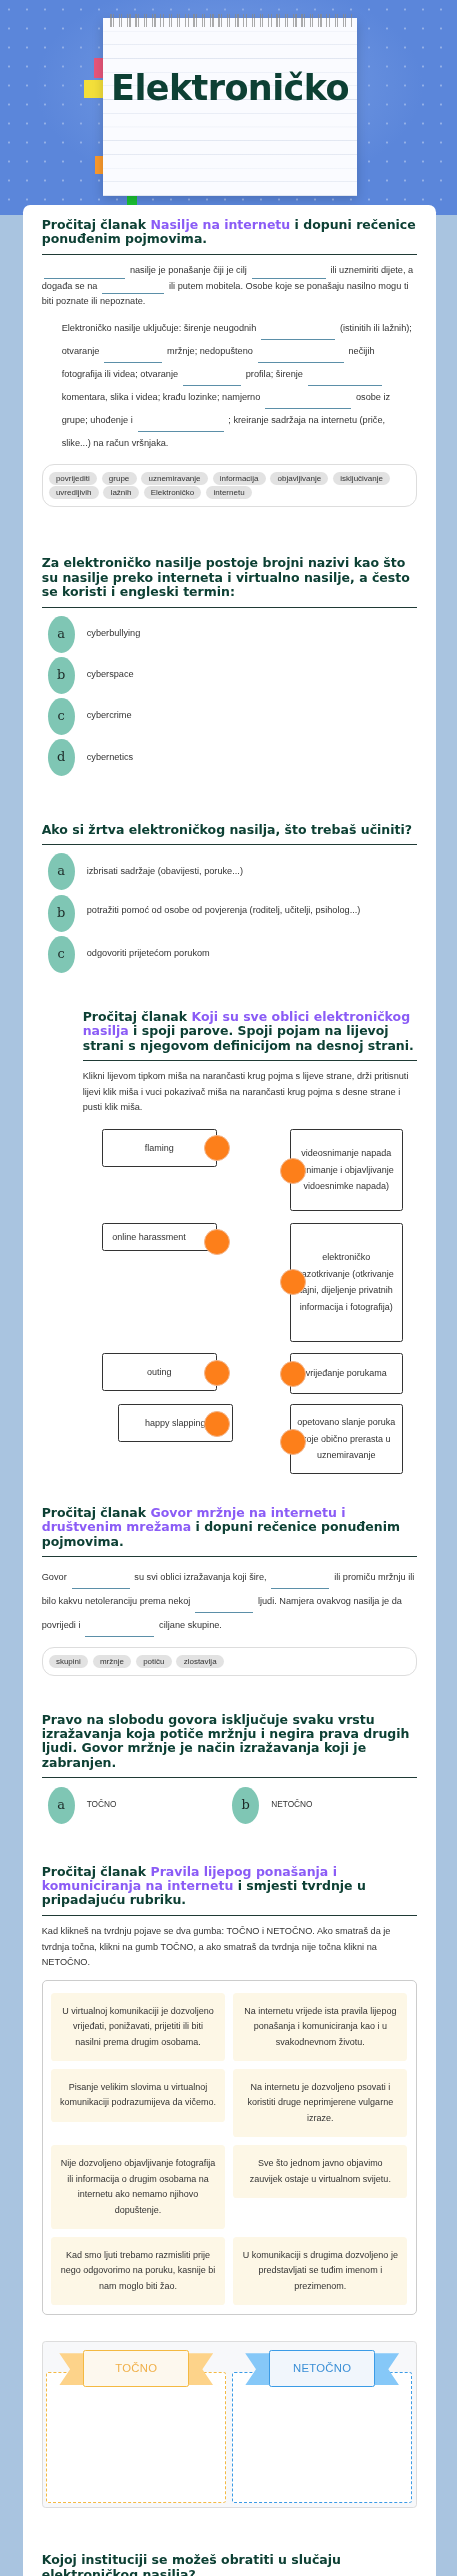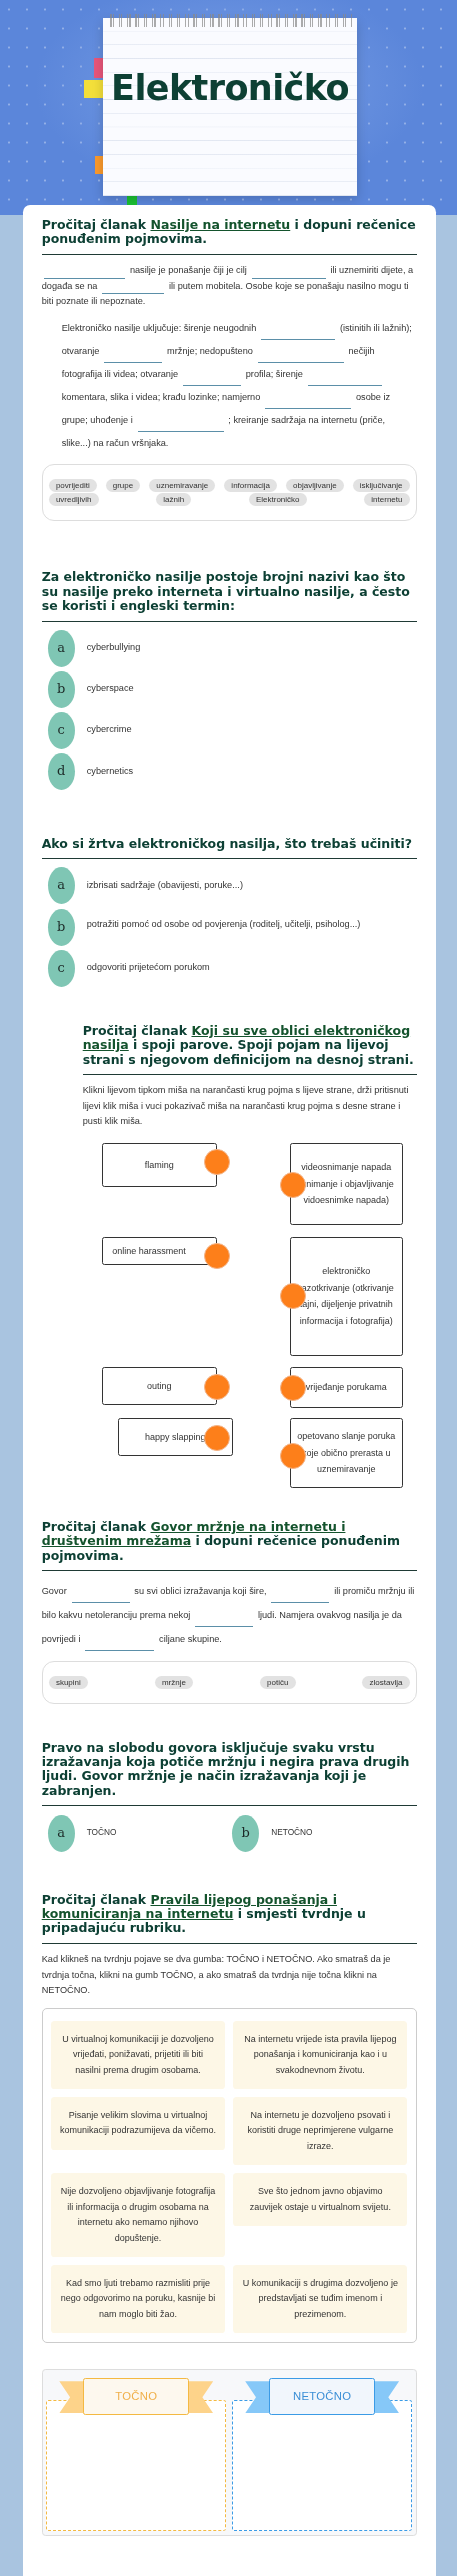--- a/index.html
+++ b/index.html
@@ -40,29 +40,29 @@
     background: #fff; border-radius: 7.2px 7.2px 0 0;
     padding: 0 19px 24px 19px;
   }
   .section { padding-top: 21.5px; }
   .section:first-child { padding-top: 13px; }
   .q-title {
     font-family: "DejaVu Sans", sans-serif; font-weight: bold;
     font-size: 12.5px; line-height: 14.3px; color: #0d4034;
     padding-bottom: 7.2px; border-bottom: 1.2px solid #1f3a35; margin-bottom: 8.3px;
   }
-  .q-title .link { color: #14532d; text-decoration: underline; }
+  .q-title .link { color: #8b5cf6; }
   .para { font-size: 9.2px; line-height: 15.5px; color: #333; margin-bottom: 7.2px; }
   .blank {
     display: inline-block; vertical-align: bottom;
     border-bottom: 0.9px solid #5b8fa8; height: 13px; margin: 0 4.8px;
   }
   .chips {
-    border: 0.6px solid #ddd; border-radius: 12px; padding: 14px 6px;
-    display: flex; flex-wrap: wrap; gap: 1.2px 4.8px; margin-top: 9.5px; justify-content: space-between;
+    border: 0.6px solid #ddd; border-radius: 12px; padding: 7px 6px;
+    display: flex; flex-wrap: wrap; gap: 1.2px 4.8px; margin-top: 9.5px;
   }
   .chip {
     background: #e2e2e2; border-radius: 12px; padding: 0 7.2px;
     height: 13px; line-height: 13px; font-size: 8px; color: #333;
   }
   .options { padding-left: 6px; }
   .opt { display: flex; align-items: flex-start; margin-bottom: 4.2px; }
   .opt-letter {
     flex: 0 0 auto; width: 27px; height: 37px; border-radius: 50%;
     background: #7fc6b4; color: #1d2b28; text-align: center;
@@ -192,21 +192,21 @@
         </div>
     </div>
   </div>
 
   <div class="section" style="padding-top:33px;margin-left:41px;">
     <div class="q-title">
       <span>Pročitaj članak </span><span class="link">Koji su sve oblici elektroničkog nasilja</span><span> i spoji parove. Spoji pojam na lijevoj strani s njegovom definicijom na desnoj strani.</span>
     </div>
     <p class="para">Klikni lijevom tipkom miša na narančasti krug pojma s lijeve strane, drži pritisnuti lijevi klik miša i vuci pokazivač miša na narančasti krug pojma s desne strane i pusti klik miša.</p>
     <div class="match">
-      <div class="m-box" style="left:19px;top:6px;width:115px;height:44px;">
+      <div class="m-box" style="left:19px;top:6px;width:115px;height:38px;">
           <span>flaming</span>
         </div>
       <div class="m-dot" style="left:121px;top:12px;"></div>
 
       <div class="m-box" style="left:19px;top:100px;width:115px;height:28px;justify-content:flex-start;padding-left:9.5px;">
           <span>online harassment</span>
         </div>
       <div class="m-dot" style="left:121px;top:106px;"></div>
 
       <div class="m-box" style="left:19px;top:230px;width:115px;height:38px;">

